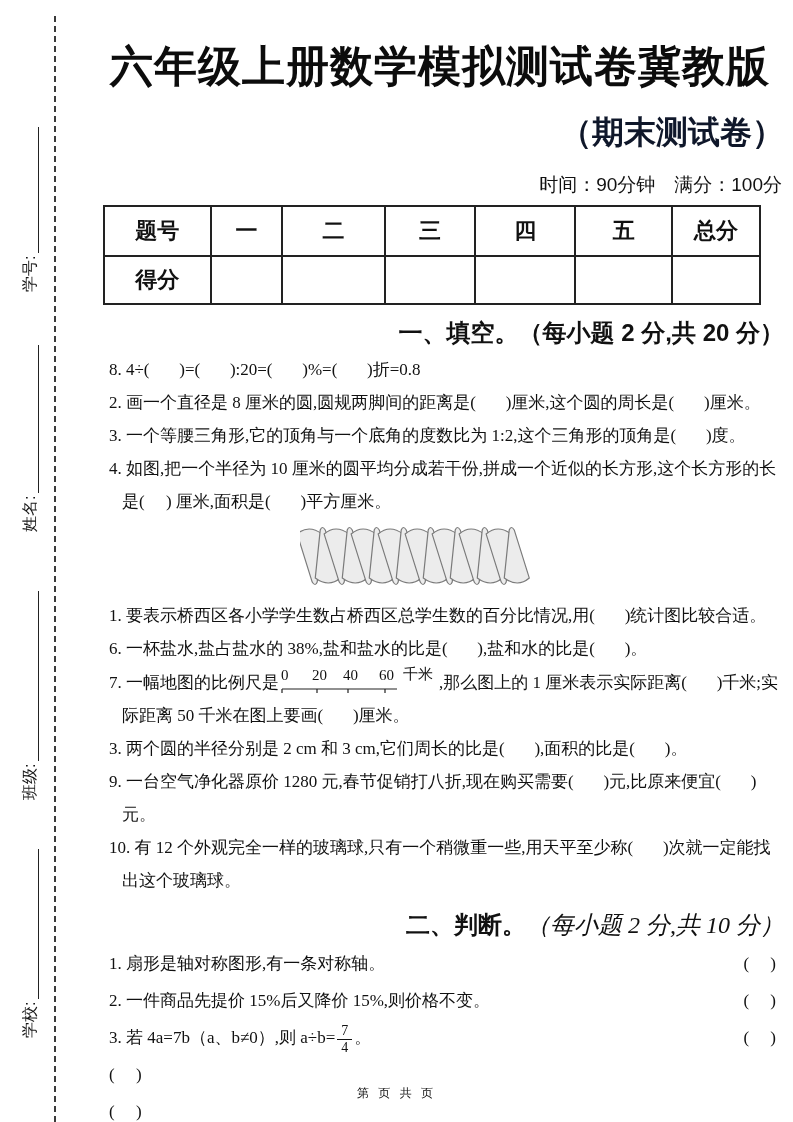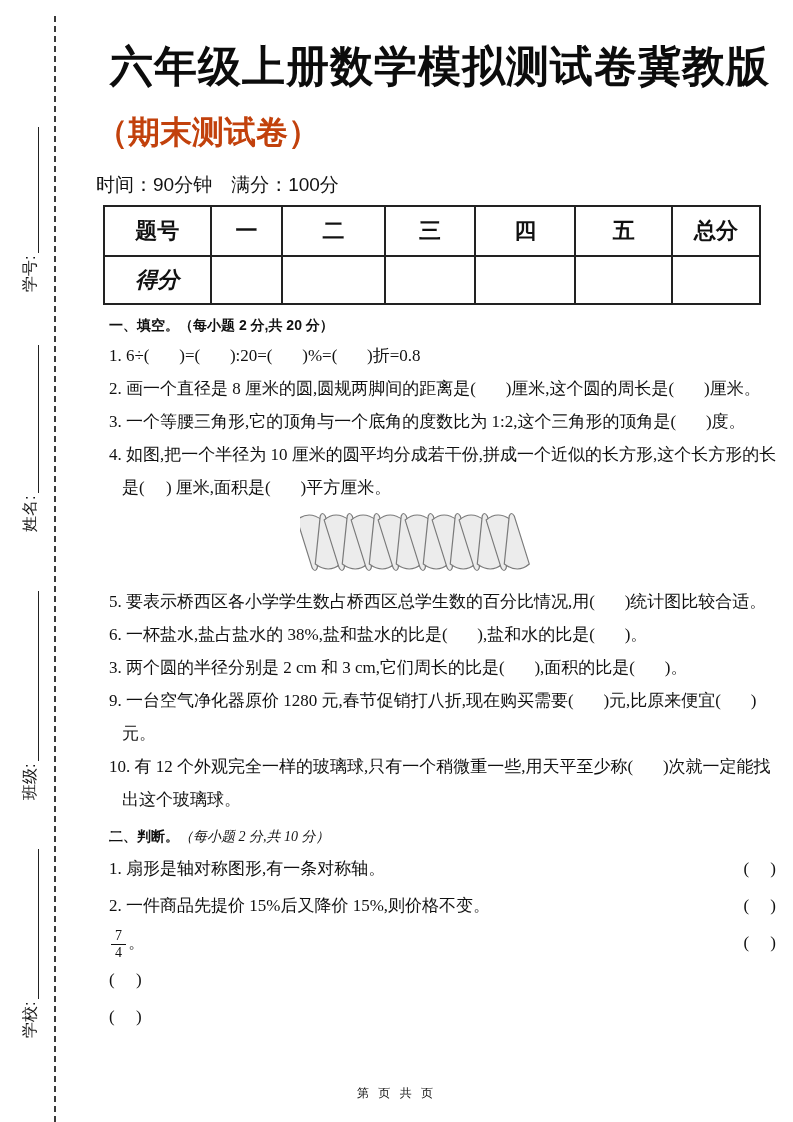--- a/index.html
+++ b/index.html
@@ -15,30 +15,30 @@
   .m-line{display:inline-block;border-bottom:1.5px solid #222;height:4px;margin-bottom:2px;}
   .m1{top:292px;} .m1 .m-line{width:126px;}
   .m2{top:532px;} .m2 .m-line{width:148px;}
   .m3{top:800px;} .m3 .m-line{width:170px;}
   .m4{top:1038px;} .m4 .m-line{width:150px;}
 
   .content{position:absolute;left:96px;top:0;width:688px;}
   .title{font-family:Liberation Mono, monospace;font-weight:900;
     font-size:43px;text-align:center;margin:38px 0 0;letter-spacing:1px;color:#0c0c0c;}
   .subtitle{font-family:"Liberation Sans","DejaVu Sans",sans-serif;font-weight:900;
-    font-size:32px;text-align:left;margin:15px 0 0;color:#c2410c;}
+    font-size:32px;text-align:right;margin:15px 0 0;color:#0f172a;}
   .meta{font-family:"Liberation Sans","DejaVu Sans",sans-serif;font-size:19px;
-    text-align:left;margin:17px 17px 7px 0;}
+    text-align:right;margin:17px 2px 7px 0;}
   table.score{border-collapse:collapse;table-layout:fixed;width:658px;margin-left:7px;
     text-align:center;font-family:"Liberation Sans","DejaVu Sans",sans-serif;}
   table.score td{border:2px solid #222;font-size:22px;font-weight:700;}
   table.score tr.head td{height:46px;}
-  table.score tr.scorerow td{height:44px;font-style:italic;}
+  table.score tr.scorerow td{height:44px;}
   .sec-heading{font-family:"Liberation Sans","DejaVu Sans",sans-serif;font-weight:700;
-    font-size:14px;margin:12px 0 4px 13px;}
+    font-size:24px;margin:12px 0 4px 0;text-align:right;}
   .sec-heading .note{font-weight:400;font-style:italic;font-family:"Liberation Serif",serif;}
   .q{font-size:17px;line-height:33px;margin:0 0 0 13px;padding-left:13px;text-indent:-13px;
     white-space:pre-wrap;}
   .figure{margin:5px 0 6px 204px;}
   .scalebar{vertical-align:-11px;}
   .scalebar text{font-size:15px;font-family:"Liberation Serif","DejaVu Serif",serif;fill:#111;}
   .j{display:flex;justify-content:space-between;align-items:center;font-size:17px;
     line-height:37px;margin-left:13px;white-space:pre-wrap;gap:28px;}
   .j .jt{max-width:620px;}
   .j .blank{margin-right:8px;}
@@ -104,21 +104,21 @@
       <td></td>
       <td></td>
       <td></td>
       <td></td>
     </tr>
   </tbody>
     </table>
 
   <p class="sec-heading">一、填空。（每小题 2 分,共 20 分）</p>
 
-  <p class="q">1. 6÷(       )=(       ):20=(       )%=(       )折=0.8</p>
+  <p class="q">8. 4÷(       )=(       ):20=(       )%=(       )折=0.8</p>
   <p class="q">2. 画一个直径是 8 厘米的圆,圆规两脚间的距离是(       )厘米,这个圆的周长是(       )厘米。</p>
   <p class="q">3. 一个等腰三角形,它的顶角与一个底角的度数比为 1:2,这个三角形的顶角是(       )度。</p>
   <p class="q">4. 如图,把一个半径为 10 厘米的圆平均分成若干份,拼成一个近似的长方形,这个长方形的长是(     ) 厘米,面积是(       )平方厘米。</p>
 
   <div class="figure">
     <svg width="236" height="66" viewBox="0 0 236 66">
       <defs>
         <path id="wd" d="M2,11 Q14.5,1 27,11 L17,59 Q14.5,64 12,59 Z"></path>
         <path id="wu" d="M2,55 Q14.5,65 27,55 L17,7 Q14.5,2 12,7 Z"></path>
       </defs>
@@ -136,40 +136,48 @@
         <use href="#wd" x="135"></use>
           <use href="#wu" x="148.5"></use>
         <use href="#wd" x="162"></use>
           <use href="#wu" x="175.5"></use>
         <use href="#wd" x="189"></use>
           <use href="#wu" x="202.5"></use>
       </g>
     </svg>
   </div>
 
-  <p class="q">5. 要表示桥西区各小学学生数占桥西区总学生数的百分比情况,用(       )统计图比较合适。</p>
+  <p class="q">1. 要表示桥西区各小学学生数占桥西区总学生数的百分比情况,用(       )统计图比较合适。</p>
   <p class="q">6. 一杯盐水,盐占盐水的 38%,盐和盐水的比是(       ),盐和水的比是(       )。</p>
 
+  <p class="q"><span>7. 一幅地图的比例尺是</span><svg class="scalebar" width="160" height="34" viewBox="0 0 160 34">
+        <text x="2" y="15">0</text>
+        <text x="33" y="15">20</text>
+        <text x="64" y="15">40</text>
+        <text x="100" y="15">60</text>
+        <text x="124" y="14">千米</text>
+        <path d="M3 24 H118 M3 24 v4 M38 24 v4 M69 24 v4 M106 24 v4" stroke="#222" fill="none" stroke-width="1.2"></path>
+      </svg><span>,那么图上的 1 厘米表示实际距离(       )千米;实际距离 50 千米在图上要画(       )厘米。</span></p>
 
   <p class="q">3. 两个圆的半径分别是 2 cm 和 3 cm,它们周长的比是(       ),面积的比是(       )。</p>
   <p class="q">9. 一台空气净化器原价 1280 元,春节促销打八折,现在购买需要(       )元,比原来便宜(       )元。</p>
   <p class="q">10. 有 12 个外观完全一样的玻璃球,只有一个稍微重一些,用天平至少称(       )次就一定能找出这个玻璃球。</p>
 
   <p class="sec-heading"><span>二、判断。</span><span class="note">（每小题 2 分,共 10 分）</span></p>
 
   <div class="j">
     <span class="jt">1. 扇形是轴对称图形,有一条对称轴。</span>
     <span class="blank">(　 )</span>
   </div>
   <div class="j">
     <span class="jt">2. 一件商品先提价 15%后又降价 15%,则价格不变。</span>
     <span class="blank">(　 )</span>
   </div>
   <div class="j">
-    <span class="jt"><span class="frac"><span class="num">7</span><span class="den">4</span></span><span>。</span></span>
+    <span class="jt"><span>3. 若 4a=7b（a、b≠0）,则 a÷b=</span><span class="frac"><span class="num">7</span><span class="den">4</span></span><span>。</span></span>
     <span class="blank">(　 )</span>
   </div>
   <div class="j">
     <span class="blank">(　 )</span>
   </div>
   <div class="j">
     <span class="blank">(　 )</span>
   </div>
 
 </div>

